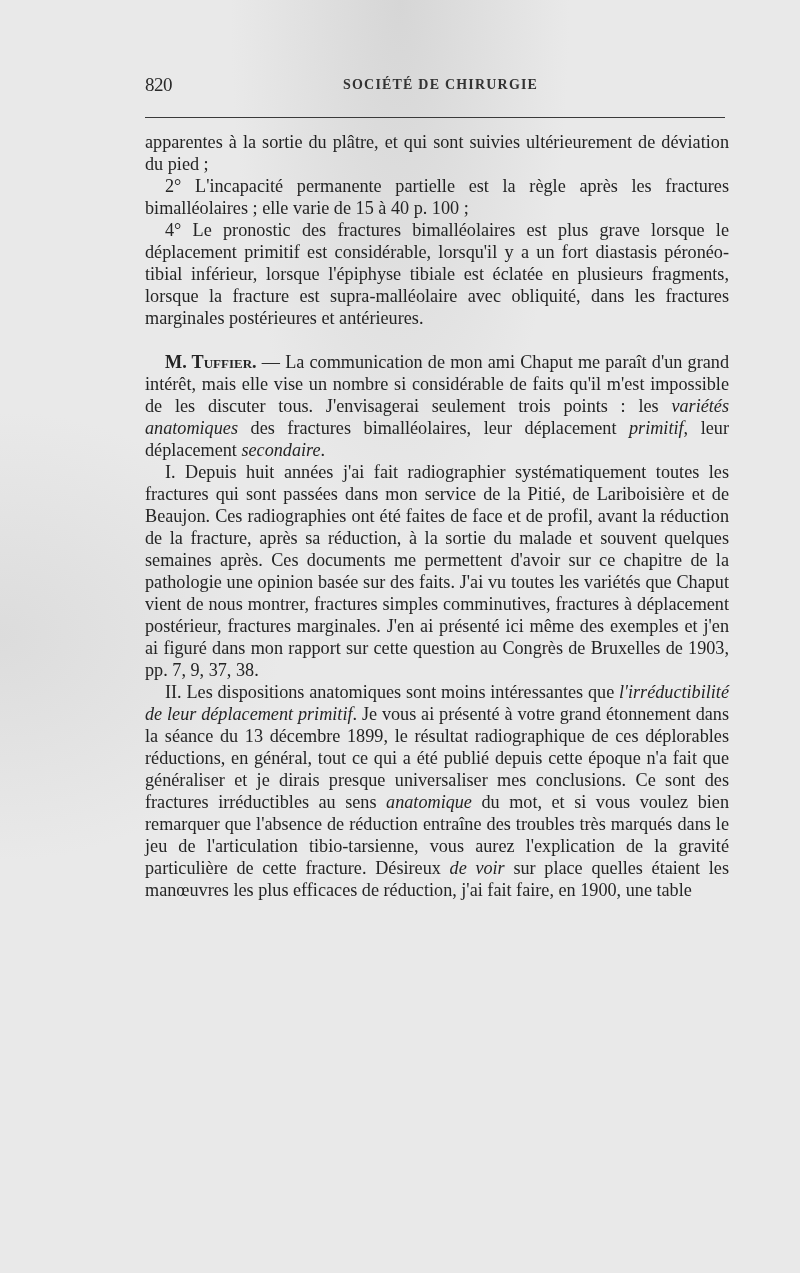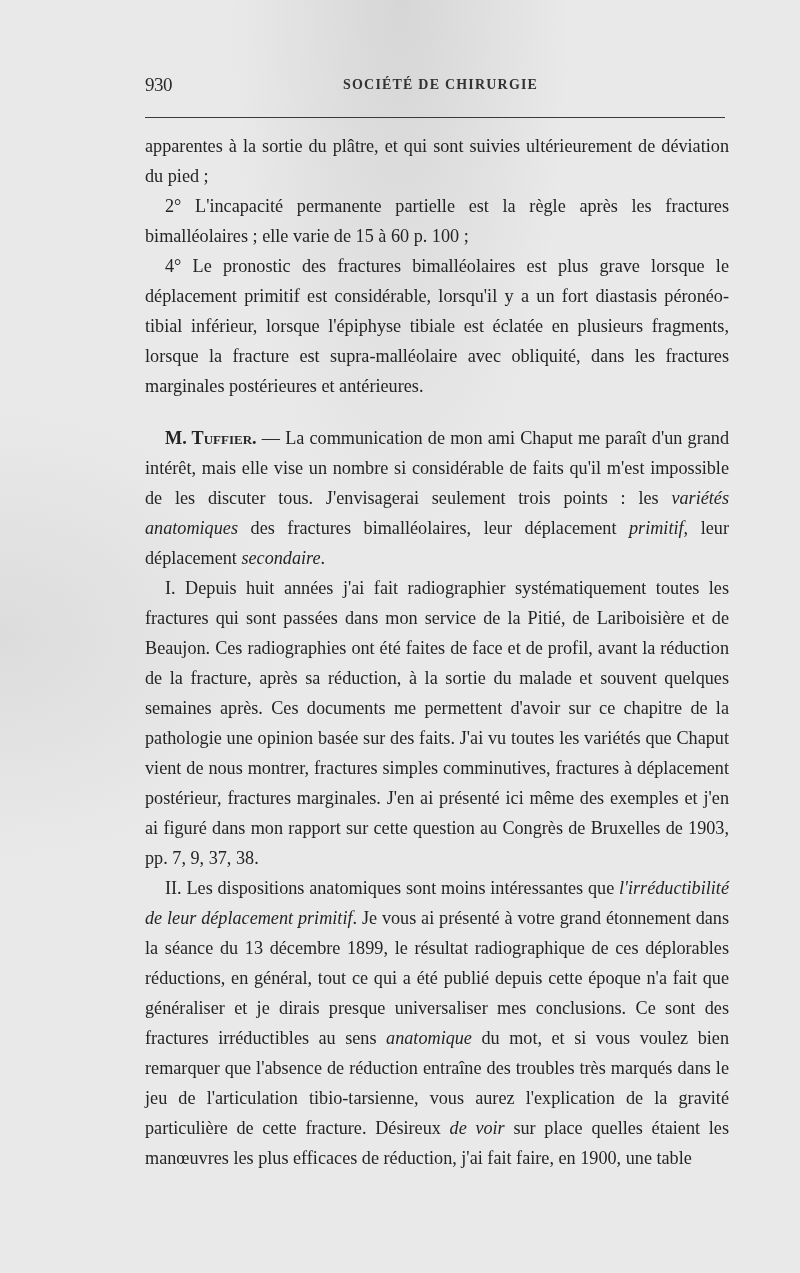--- a/index.html
+++ b/index.html
@@ -24,44 +24,44 @@
     position: absolute; left: 198px; top: 3px;
     font-size: 14px; font-weight: bold; letter-spacing: 1.2px;
     font-variant: small-caps; color: #333; text-align: center;
   }
   .header-rule {
     position: absolute; left: 145px; top: 117px; width: 580px; height: 0;
     border-top: 1.6px solid #3a3a3a;
   }
   .body-text {
     position: absolute; left: 145px; top: 131px; width: 584px;
-    font-size: 18.2px; line-height: 30px;
+    font-size: 18.2px; line-height: 22px;
     text-align: justify; hyphens: manual;
   }
   .body-text p { margin: 0; }
   .indent { text-indent: 20px; }
   .gap { margin-top: 21.75px !important; }
   .sc { font-variant: small-caps; font-weight: bold; }
   em { font-style: italic; }
 </style>
 </head>
 <body>
 
 <div class="page-header">
-  <span class="page-number">930</span>
+  <span class="page-number">820</span>
   <span class="running-title">SOCIÉTÉ DE CHIRURGIE</span>
 </div>
 <div class="header-rule"></div>
 
 <div class="body-text">
   <p>
     <span>apparentes à la sortie du plâtre, et qui sont suivies ultérieurement de déviation du pied ;</span>
   </p>
   <p class="indent">
-    <span>2° L'incapacité permanente partielle est la règle après les fractures bimalléolaires ; elle varie de 15 à 60 p. 100 ;</span>
+    <span>2° L'incapacité permanente partielle est la règle après les fractures bimalléolaires ; elle varie de 15 à 40 p. 100 ;</span>
   </p>
   <p class="indent">
     <span>4° Le pronostic des fractures bimalléolaires est plus grave lorsque le déplacement primitif est considérable, lorsqu'il y a un fort diastasis péronéo-tibial inférieur, lorsque l'épiphyse tibiale est éclatée en plusieurs fragments, lorsque la fracture est supra-malléolaire avec obliquité, dans les fractures marginales postérieures et antérieures.</span>
   </p>
   <p class="indent gap">
     <span class="sc">M. Tuffier.</span><span> — La communication de mon ami Chaput me paraît d'un grand intérêt, mais elle vise un nombre si considérable de faits qu'il m'est impossible de les discuter tous. J'envisagerai seulement trois points : les </span><em>variétés anatomiques</em><span> des fractures bimalléolaires, leur déplacement </span><em>primitif</em><span>, leur déplacement </span><em>secondaire</em><span>.</span>
   </p>
   <p class="indent">
     <span>I. Depuis huit années j'ai fait radiographier systématiquement toutes les fractures qui sont passées dans mon service de la Pitié, de Lariboisière et de Beaujon. Ces radiographies ont été faites de face et de profil, avant la réduction de la fracture, après sa réduction, à la sortie du malade et souvent quelques semaines après. Ces documents me permettent d'avoir sur ce chapitre de la pathologie une opinion basée sur des faits. J'ai vu toutes les variétés que Chaput vient de nous montrer, fractures simples comminutives, fractures à déplacement postérieur, fractures marginales. J'en ai présenté ici même des exemples et j'en ai figuré dans mon rapport sur cette question au Congrès de Bruxelles de 1903, pp. 7, 9, 37, 38.</span>
   </p>

